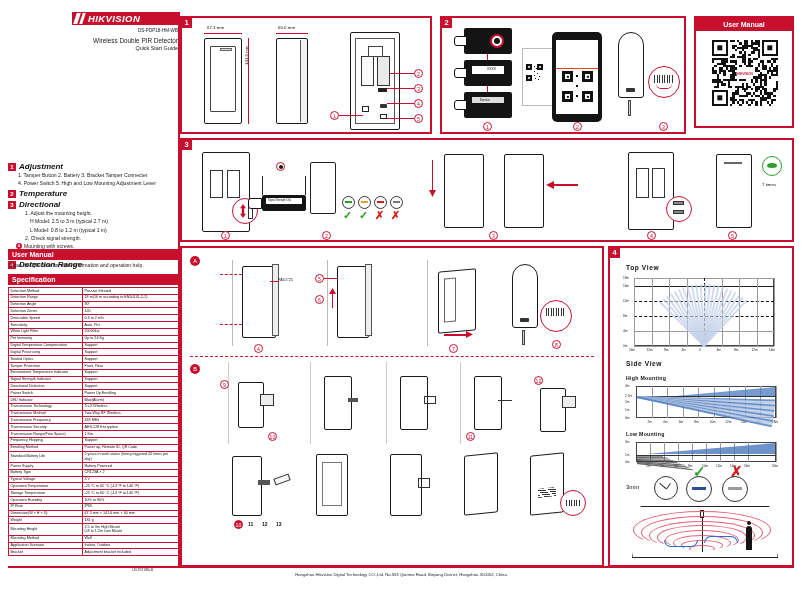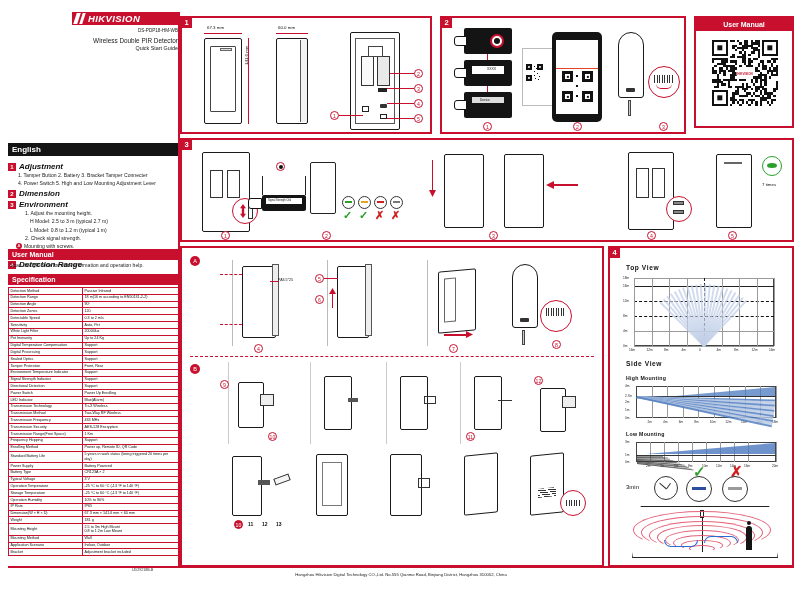--- a/index.html
+++ b/index.html
@@ -196,39 +196,38 @@
 
     <div id="brand-block">
       <div id="logo-bar">
         <span id="logo-text">HIKVISION</span>
       </div>
       <div class="brand-sub">DS-PDP18-HM-WB</div>
       <div class="brand-title">Wireless Double PIR Detector</div>
       <div class="brand-title2">Quick Start Guide</div>
     </div>
 
-    <div id="english-bar">English</div>
 
     <div id="sections">
 
       <div class="sec-head">
         <span class="sec-num">1</span>
         <span class="sec-title">Adjustment</span>
       </div>
       <div class="sec-line">1. Tamper Button 2. Battery 3. Bracket Tamper Connecter</div>
       <div class="sec-line">4. Power Switch 5. High and Low Mounting Adjustment Lever</div>
 
       <div class="sec-head">
         <span class="sec-num">2</span>
-        <span class="sec-title">Dimension</span>
+        <span class="sec-title">Temperature</span>
       </div>
 
       <div class="sec-head">
         <span class="sec-num">3</span>
-        <span class="sec-title">Environment</span>
+        <span class="sec-title">Directional</span>
       </div>
       <div class="sec-line ind">1. Adjust the mounting height.</div>
       <div class="sec-line ind" style="padding-left:22px">H Model: 2.5 to 3 m (typical 2.7 m)</div>
       <div class="sec-line ind" style="padding-left:22px">L Model: 0.8 to 1.2 m (typical 1 m)</div>
       <div class="sec-line ind">2. Check signal strength.</div>
       <div class="bullet-line">
         <span class="dot-num">A</span>
         <span class="sec-line" style="padding-left:0">Mounting with screws.</span>
       </div>
       <div class="bullet-line">

